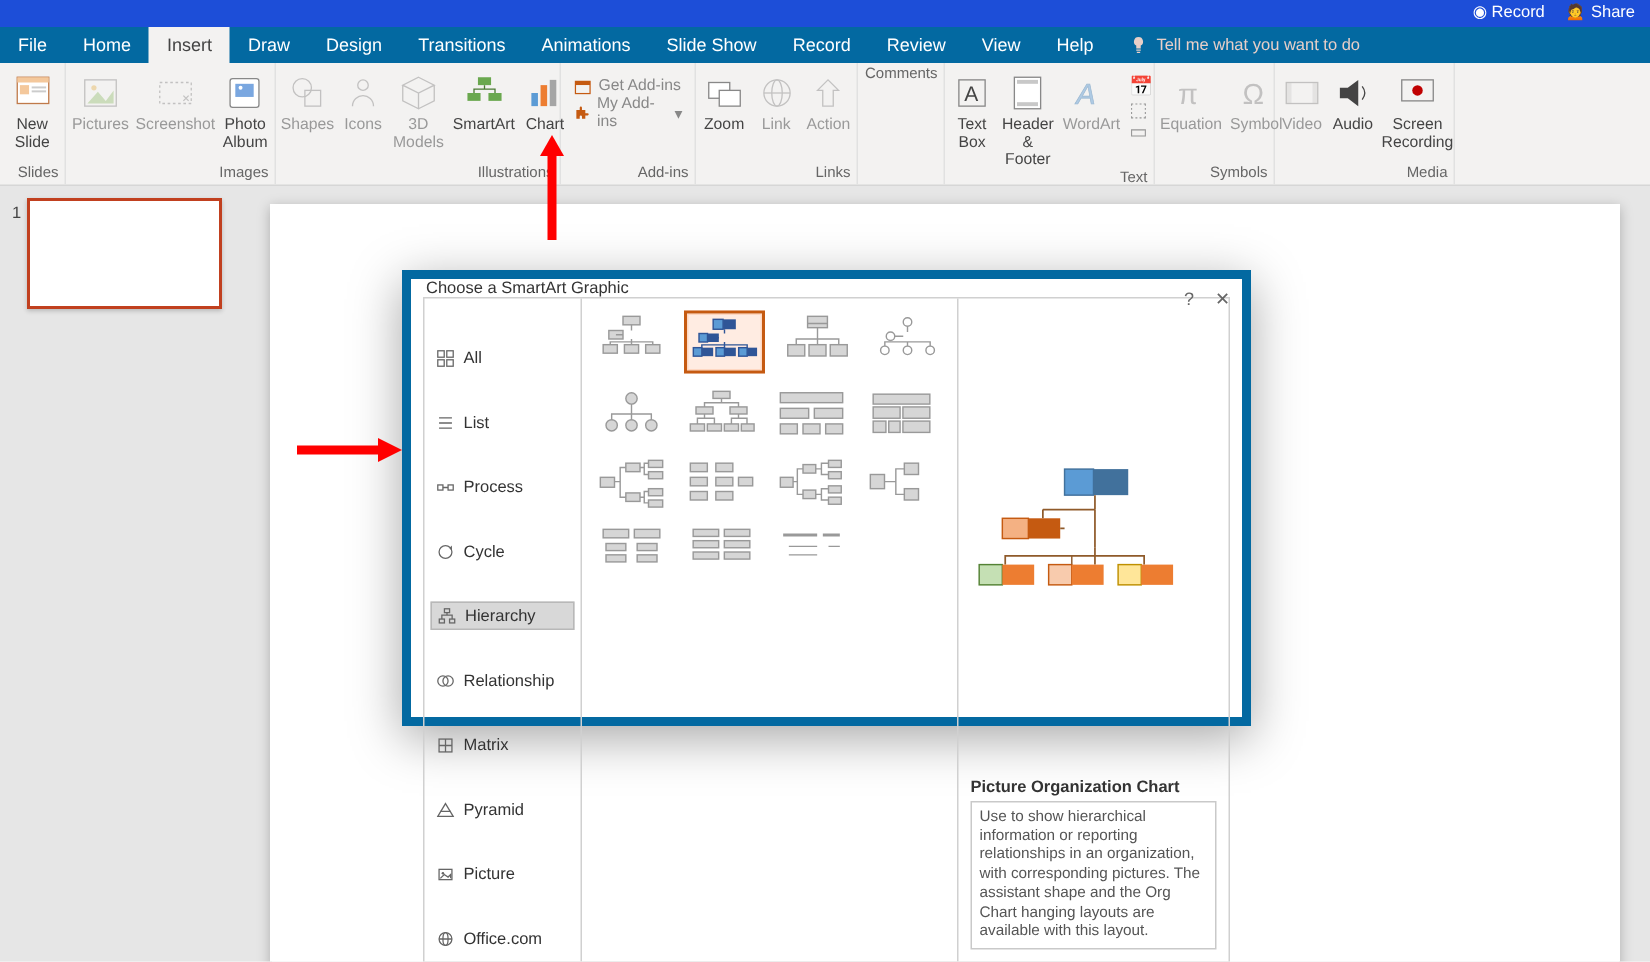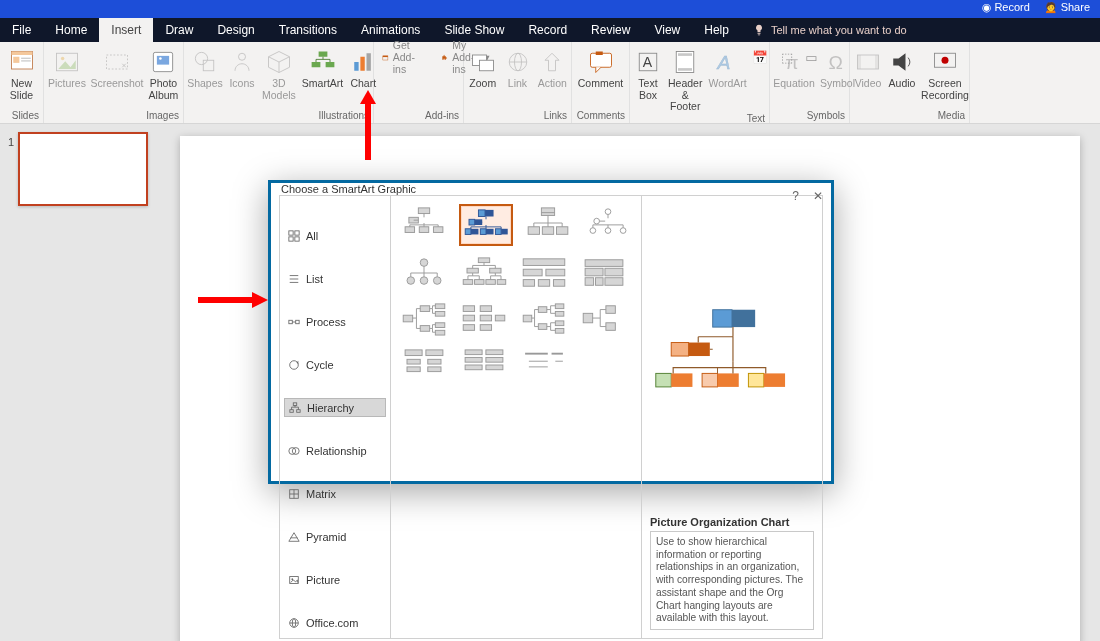--- a/index.html
+++ b/index.html
@@ -1,44 +1,44 @@
 <!DOCTYPE html>
 <html><head>
 <meta charset="utf-8">
 <style>
 * { margin: 0; padding: 0; box-sizing: border-box; font-family: "Segoe UI", Arial, sans-serif; }
 body { width: 1100px; height: 641px; background: #e6e6e6; overflow: hidden; position: relative; }
 .titlebar { height: 18px; background: #1d4ed8; position: relative; }
 .titlebar-right { position: absolute; right: 10px; top: 1px; color: #fff; font-size: 11px; display: flex; gap: 14px; }
-.ribbon-tabs { height: 24px; background: #0f172a; display: flex; align-items: center; color: #fff; font-size: 12px; }
+.ribbon-tabs { height: 24px; background: #0369a1; display: flex; align-items: center; color: #fff; font-size: 12px; }
 .ribbon-tab { padding: 0 12px; height: 24px; display: flex; align-items: center; cursor: pointer; }
 .ribbon-tab.active { background: #f3f2f1; color: #444; }
 .tellme { margin-left: 12px; display: flex; align-items: center; gap: 6px; color: #e8cfc8; font-size: 11px; }
 .tellme svg { width: 12px; height: 12px; }
 .ribbon { height: 82px; background: #f3f2f1; border-bottom: 1px solid #d6d6d6; display: flex; }
 .group { display: flex; flex-direction: column; border-right: 1px solid #e1e1e1; padding: 2px 4px 0 4px; }
 .group-body { flex: 1; display: flex; align-items: flex-start; gap: 6px; }
 .group-label { font-size: 10px; color: #666; text-align: right; padding-bottom: 2px; }
 .big-btn { display: flex; flex-direction: column; align-items: center; justify-content: flex-start; width: 48px; padding-top: 4px; cursor: pointer; }
 .big-btn .icon { width: 28px; height: 28px; display: flex; align-items: center; justify-content: center; margin-bottom: 2px; }
 .big-btn .lbl { font-size: 10.5px; color: #444; text-align: center; line-height: 1.1; }
 .big-btn.dim .lbl { color: #999; }
 .big-btn.dim .icon { opacity: 0.45; }
-.mini-col { display: flex; flex-direction: row; gap: 12px; padding-top: 4px; }
+.mini-col { display: flex; flex-direction: column; gap: 0; padding-top: 4px; }
 .mini-item { font-size: 10.5px; color: #888; display: flex; align-items: center; gap: 4px; height: 18px; padding: 0 4px; cursor: pointer; }
 .mini-item svg { width: 13px; height: 13px; }
 .icon svg { width: 100%; height: 100%; }
 .work { position: absolute; top: 124px; left: 0; right: 0; bottom: 0; display: flex; }
 .thumbs { width: 160px; background: #e6e6e6; padding: 8px 8px; }
 .thumb-num { font-size: 11px; color: #444; float: left; margin-top: 4px; margin-right: 4px; }
 .thumb-slide { width: 130px; height: 74px; background: #fff; border: 2px solid #c1401f; display: inline-block; box-shadow: 0 1px 3px rgba(0,0,0,0.2); }
 .canvas-area { flex: 1; background: #e6e6e6; position: relative; display: flex; justify-content: center; padding: 12px 12px; }
 .slide-canvas { width: 900px; height: 510px; background: #fff; box-shadow: 0 2px 8px rgba(0,0,0,0.25); }
 
-.dialog { position: absolute; left: 268px; top: 180px; width: 566px; height: 304px; background: #fff; border: 3px solid #0369a1; box-shadow: 0 8px 32px rgba(0,0,0,0.35); z-index: 50; display: flex; flex-direction: column; }
+.dialog { position: absolute; left: 268px; top: 180px; width: 566px; height: 304px; background: #fff; border: 6px solid #0369a1; box-shadow: 0 8px 32px rgba(0,0,0,0.35); z-index: 50; display: flex; flex-direction: column; }
 .dlg-title { height: 28px; display: flex; align-items: center; padding: 0 10px; font-size: 11px; color: #333; border-bottom: 0px; position: relative;}
 .dlg-title .ctl { position: absolute; right: 8px; top: 6px; display: flex; gap: 14px; color: #666; font-size: 12px;}
 .dlg-body { flex: 1; display: flex; border: 1px solid #d0d0d0; margin: 0 8px; }
 .dlg-cats { width: 115px; border-right: 1px solid #d0d0d0; padding: 6px 4px; }
 .cat-item { display: flex; align-items: center; gap: 6px; font-size: 11px; color: #333; padding: 2px 4px; height: 19px; cursor: pointer; margin-top: 24px;}
 .cat-item.selected { background: #d8d8d8; border: 1px solid #b8b8b8; }
 .cat-item svg { width: 12px; height: 12px; }
 .dlg-grid { flex: 1; border-right: 1px solid #d0d0d0; padding: 8px; display: flex; flex-direction: column; gap: 8px; }
 .grid-row { display: flex; gap: 10px; }
 .thumb-g { width: 50px; height: 38px; border: 1px solid transparent; display: flex; align-items: center; justify-content: center; cursor: pointer;}
@@ -241,32 +241,20 @@
               <path d="M8 14 L16 6 L24 14 L20 14 L20 26 L12 26 L12 14 Z" fill="none" stroke="#888"></path>
             </svg>
           </span>
           <span class="lbl">Action</span>
         </div>
     </div>
     <div class="group-label">Links</div>
   </div>
 
   <div class="group" style="width:58px">
-    <div class="group-body">
-        <div class="big-btn" style="width:50px">
-          <span class="icon">
-            <svg viewBox="0 0 32 32">
-              <rect x="4" y="6" width="24" height="16" rx="2" fill="#fff" stroke="#c55a11"></rect>
-              <path d="M10 22 L10 28 L16 22" fill="#fff" stroke="#c55a11"></path>
-              <rect x="10" y="4" width="8" height="4" fill="#c55a11"></rect>
-            </svg>
-          </span>
-          <span class="lbl">Comment</span>
-        </div>
-      </div>
     <div class="group-label">Comments</div>
   </div>
 
   <div class="group" style="width:140px">
     <div class="group-body">
       <div class="big-btn" style="width:30px">
           <span class="icon">
             <svg viewBox="0 0 32 32">
               <rect x="6" y="6" width="20" height="20" fill="none" stroke="#888"></rect>
               <text x="10" y="22" font-size="16" fill="#444">A</text>

